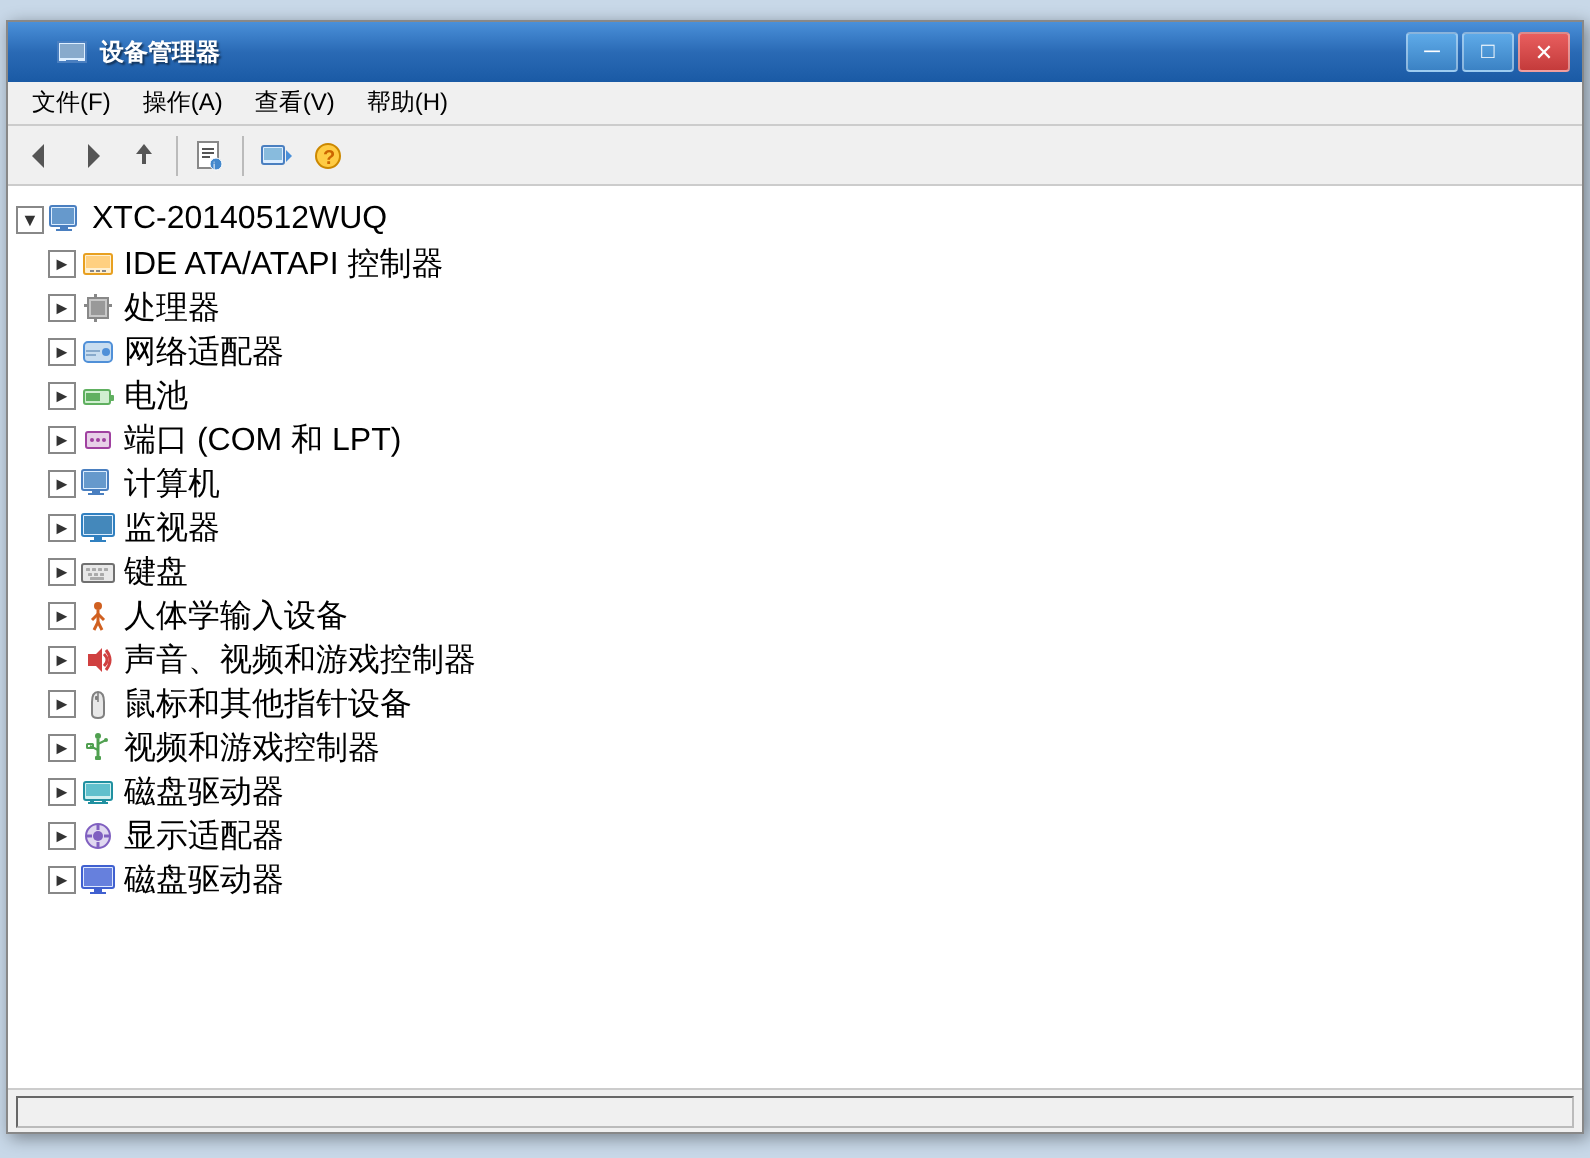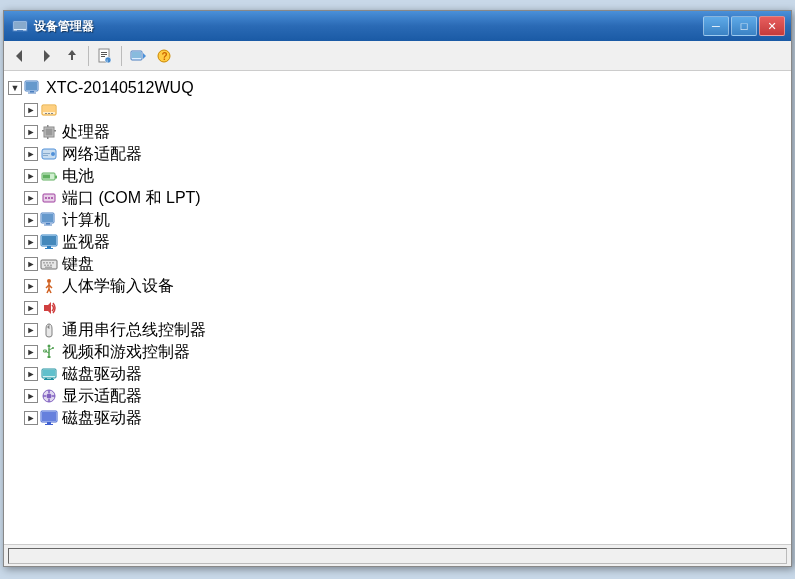--- a/index.html
+++ b/index.html
@@ -24,21 +24,21 @@
       flex-direction: column;
     }
 
     
     .title-bar {
       height: 30px;
       background: linear-gradient(to bottom, #4a90d9 0%, #2a6ab5 50%, #1a5aa5 100%);
       display: flex;
       align-items: center;
       justify-content: space-between;
-      padding: 0 6px 0 8px;
+      padding: 0 6px 0 24px;
       flex-shrink: 0;
     }
     .title-bar-left {
       display: flex;
       align-items: center;
       gap: 6px;
     }
     .title-bar-icon {
       width: 16px;
       height: 16px;
@@ -206,20 +206,26 @@
       </svg>
       <span class="title-bar-text">设备管理器</span>
     </div>
     <div class="title-bar-buttons">
       <div class="title-btn">─</div>
       <div class="title-btn">□</div>
       <div class="title-btn close">✕</div>
     </div>
   </div>
 
+  <div class="menu-bar">
+    <div class="menu-item">文件(F)</div>
+    <div class="menu-item">操作(A)</div>
+    <div class="menu-item">查看(V)</div>
+    <div class="menu-item">帮助(H)</div>
+  </div>
 
   <div class="toolbar">
 
     <div class="tool-btn">
       <svg width="16" height="16" viewBox="0 0 16 16">
         <polygon points="10,2 4,8 10,14" fill="#555"></polygon>
       </svg>
     </div>
 
     <div class="tool-btn">
@@ -284,20 +290,21 @@
         <span class="expand-btn">►</span>
         <span class="item-icon">
           <svg width="18" height="18" viewBox="0 0 18 18">
             <rect x="2" y="4" width="14" height="10" rx="1" fill="#fff0d0" stroke="#e8a020" stroke-width="1"></rect>
             <rect x="3" y="5" width="12" height="6" fill="#ffd080"></rect>
             <rect x="5" y="12" width="2" height="1" fill="#888"></rect>
             <rect x="8" y="12" width="2" height="1" fill="#888"></rect>
             <rect x="11" y="12" width="2" height="1" fill="#888"></rect>
           </svg>
         </span>
+        <span class="item-label">IDE ATA/ATAPI 控制器</span>
       </div>
 
       <div class="tree-item indent-1">
         <span class="expand-btn">►</span>
         <span class="item-icon">
           <svg width="18" height="18" viewBox="0 0 18 18">
             <rect x="4" y="4" width="10" height="10" fill="#c8c8c8" stroke="#888" stroke-width="1"></rect>
             <rect x="5.5" y="5.5" width="7" height="7" fill="#999"></rect>
             <rect x="2" y="7" width="2" height="1.5" fill="#888"></rect>
             <rect x="14" y="7" width="2" height="1.5" fill="#888"></rect>
@@ -407,32 +414,33 @@
 
       <div class="tree-item indent-1">
         <span class="expand-btn">►</span>
         <span class="item-icon">
           <svg width="18" height="18" viewBox="0 0 18 18">
             <polygon points="4,6 8,6 11,3 11,15 8,12 4,12" fill="#d04040"></polygon>
             <path d="M12,6 Q15,9 12,12" stroke="#d04040" stroke-width="1.5" fill="none"></path>
             <path d="M13,4 Q17,9 13,14" stroke="#d04040" stroke-width="1.5" fill="none"></path>
           </svg>
         </span>
+        <span class="item-label">声音、视频和游戏控制器</span>
       </div>
 
       <div class="tree-item indent-1">
         <span class="expand-btn">►</span>
         <span class="item-icon">
           <svg width="18" height="18" viewBox="0 0 18 18">
             <path d="M6,8 Q6,3 9,3 Q12,3 12,8 L12,14 Q12,16 9,16 Q6,16 6,14 Z" fill="#e8e8e8" stroke="#808080" stroke-width="1"></path>
             <line x1="9" y1="8" x2="9" y2="3.5" stroke="#808080" stroke-width="0.8"></line>
             <rect x="7.5" y="5" width="1.5" height="2" rx="0.5" fill="#808080"></rect>
           </svg>
         </span>
-        <span class="item-label">通用串行总线控制器</span>
+        <span class="item-label">鼠标和其他指针设备</span>
       </div>
 
       <div class="tree-item indent-1">
         <span class="expand-btn">►</span>
         <span class="item-icon">
           <svg width="18" height="18" viewBox="0 0 18 18">
             <circle cx="9" cy="3" r="1.5" fill="#50a050"></circle>
             <line x1="9" y1="4.5" x2="9" y2="14" stroke="#50a050" stroke-width="1.5"></line>
             <line x1="9" y1="7" x2="13" y2="5" stroke="#50a050" stroke-width="1"></line>
             <circle cx="13" cy="5" r="1" fill="#50a050"></circle>

